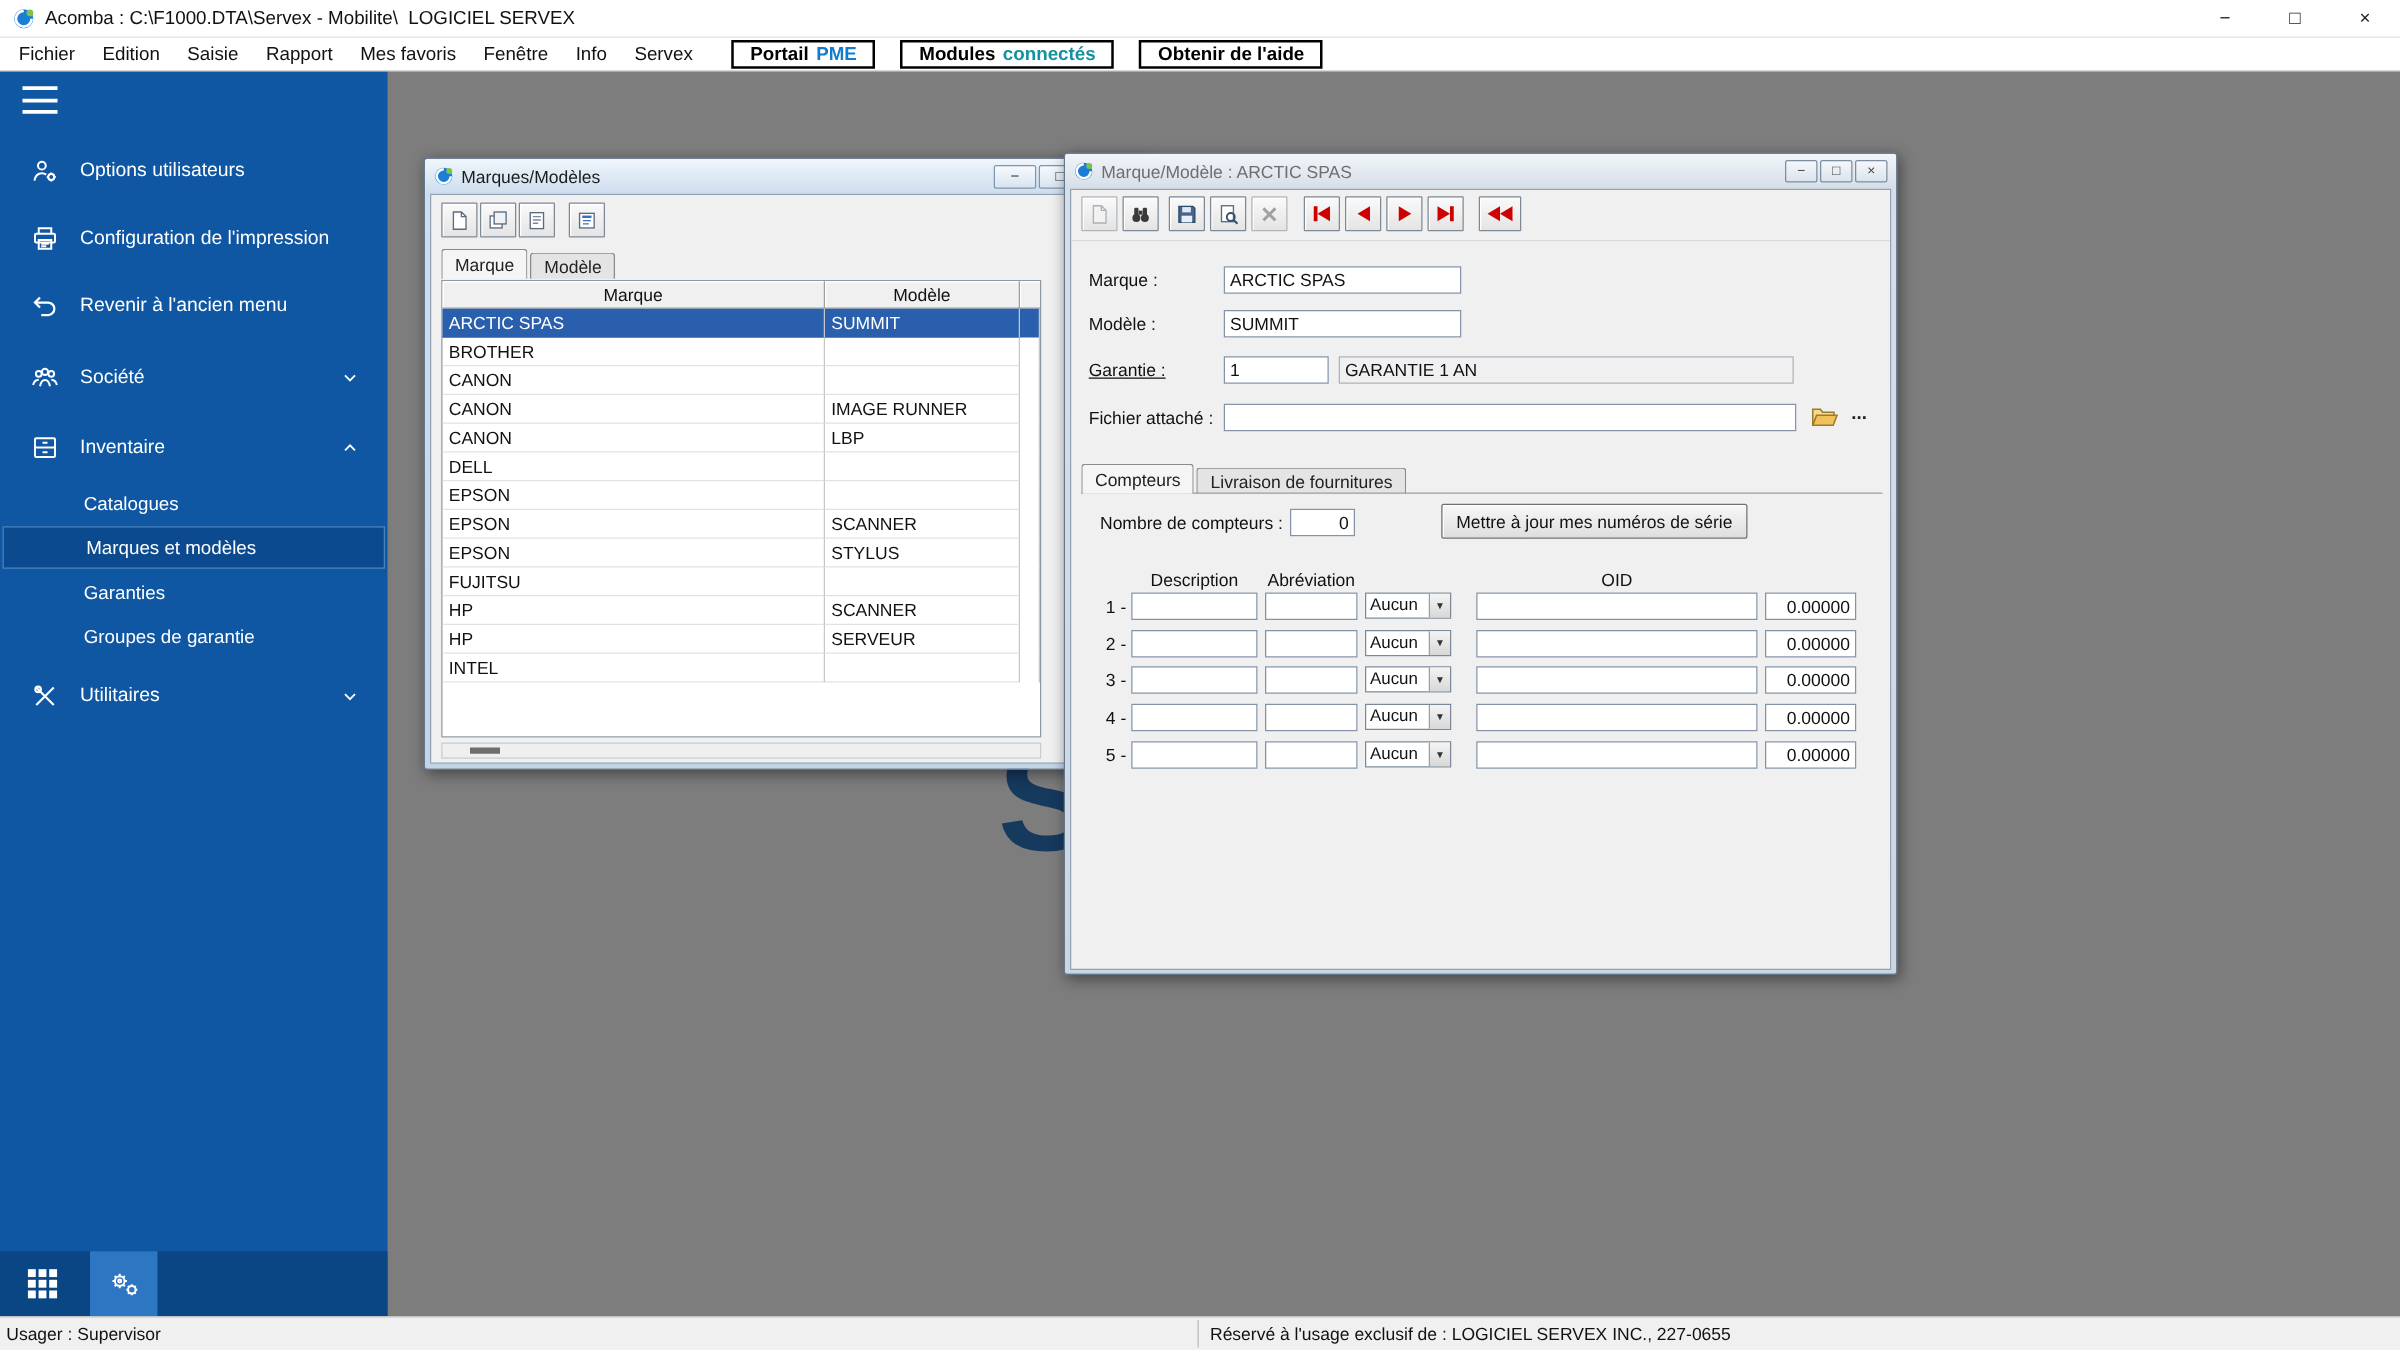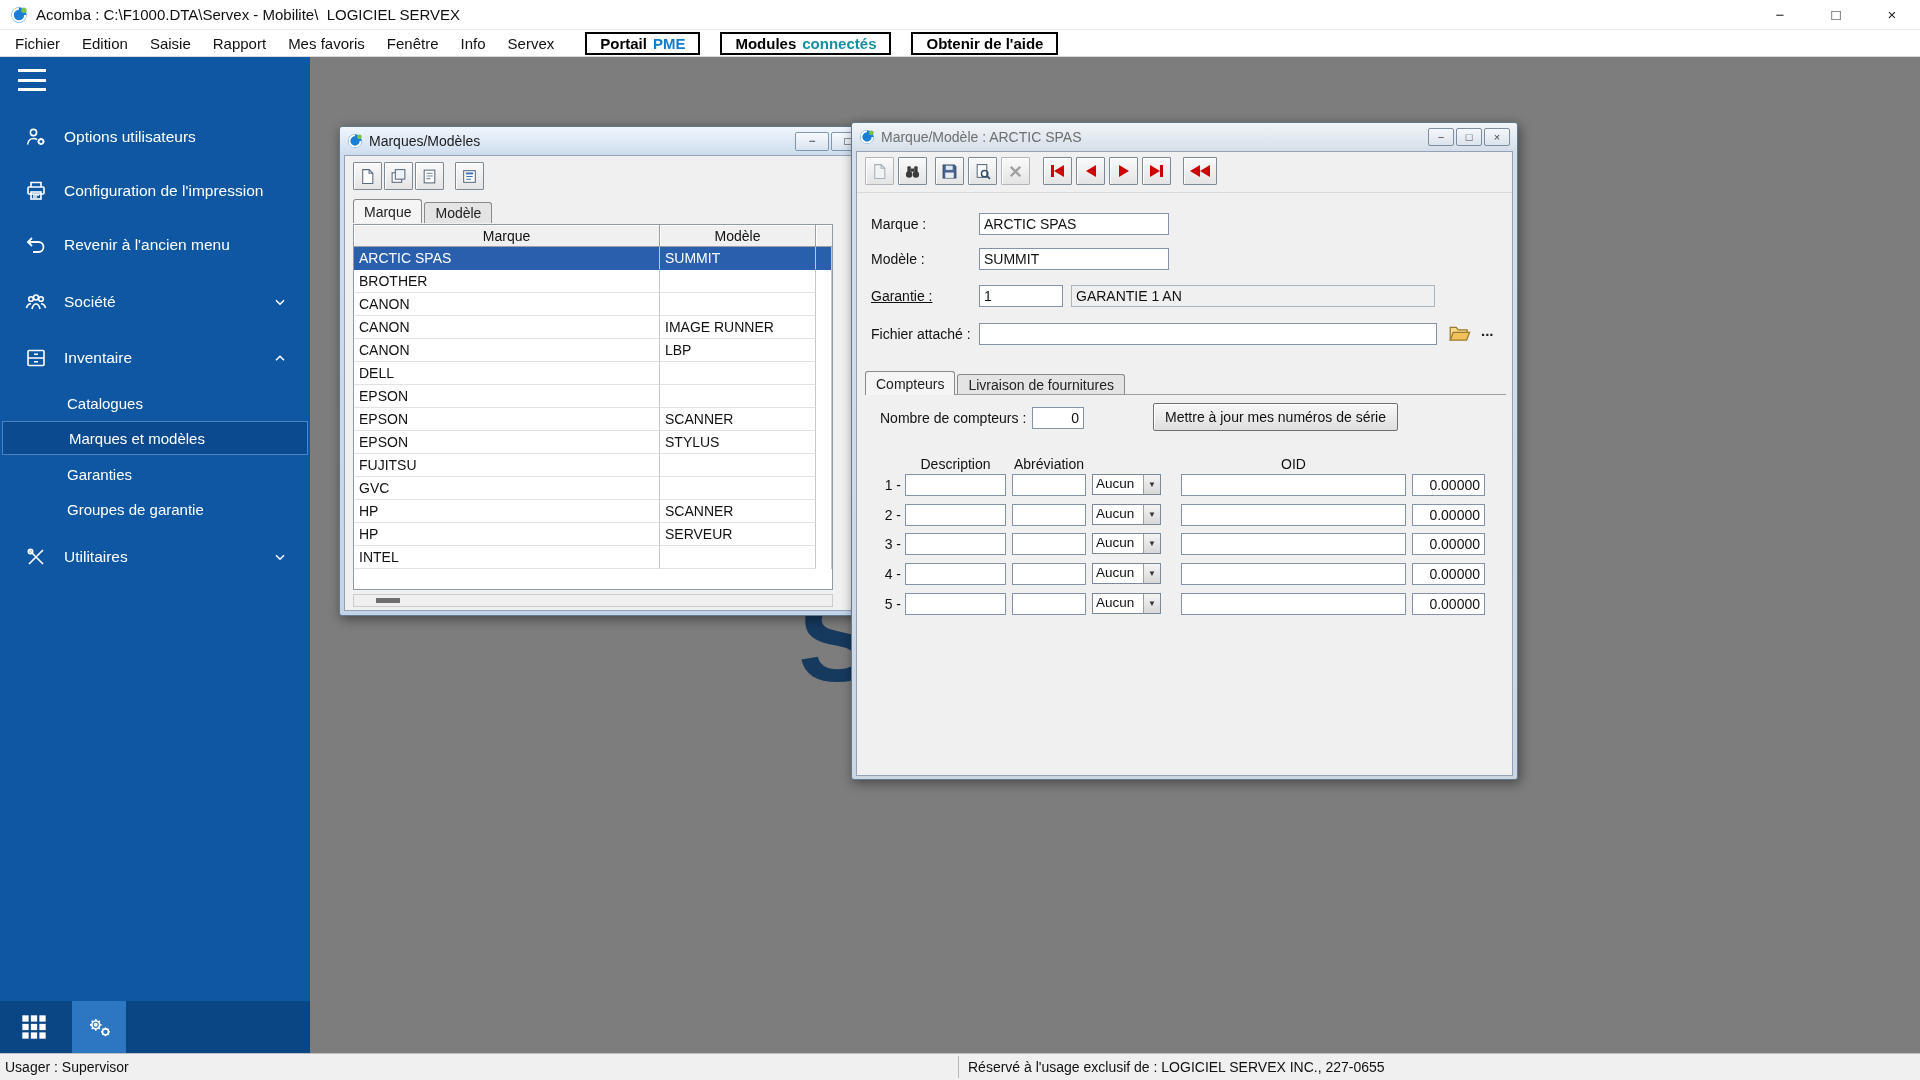--- a/index.html
+++ b/index.html
@@ -420,25 +420,20 @@
           <div class="td c1">EPSON</div>
           <div class="td c2">STYLUS</div>
             <div class="td c3"></div>
         </div>
         <div class="tr">
           <div class="td c1">FUJITSU</div>
           <div class="td c2"></div>
             <div class="td c3"></div>
         </div>
         <div class="tr">
-          <div class="td c1">GVC</div>
-          <div class="td c2"></div>
-            <div class="td c3"></div>
-        </div>
-        <div class="tr">
           <div class="td c1">HP</div>
           <div class="td c2">SCANNER</div>
             <div class="td c3"></div>
         </div>
         <div class="tr">
           <div class="td c1">HP</div>
           <div class="td c2">SERVEUR</div>
             <div class="td c3"></div>
         </div>
         <div class="tr">

